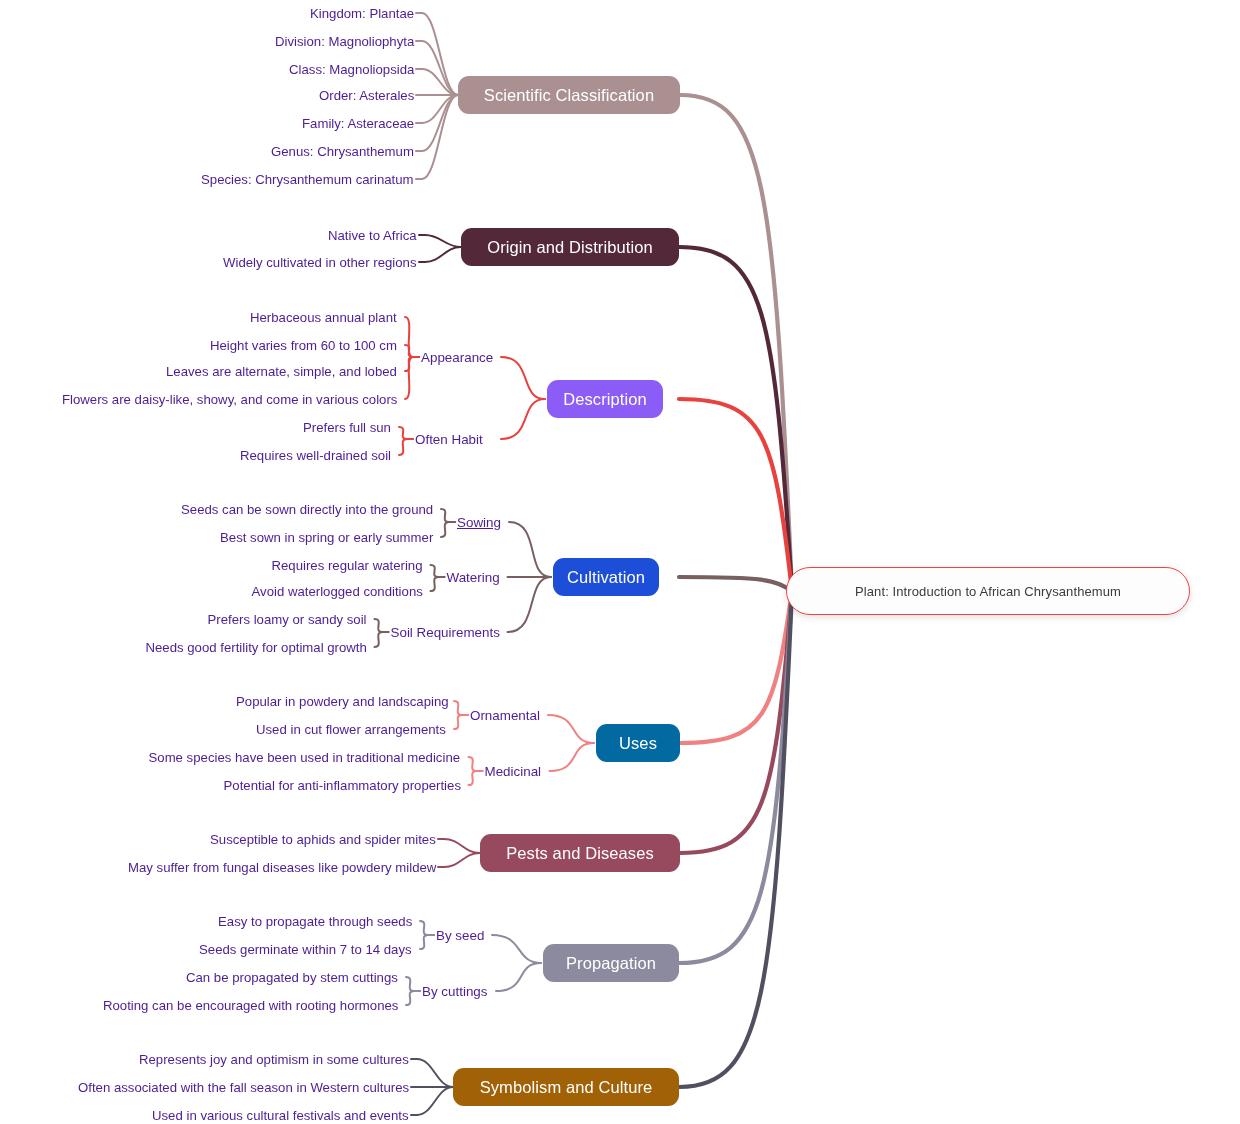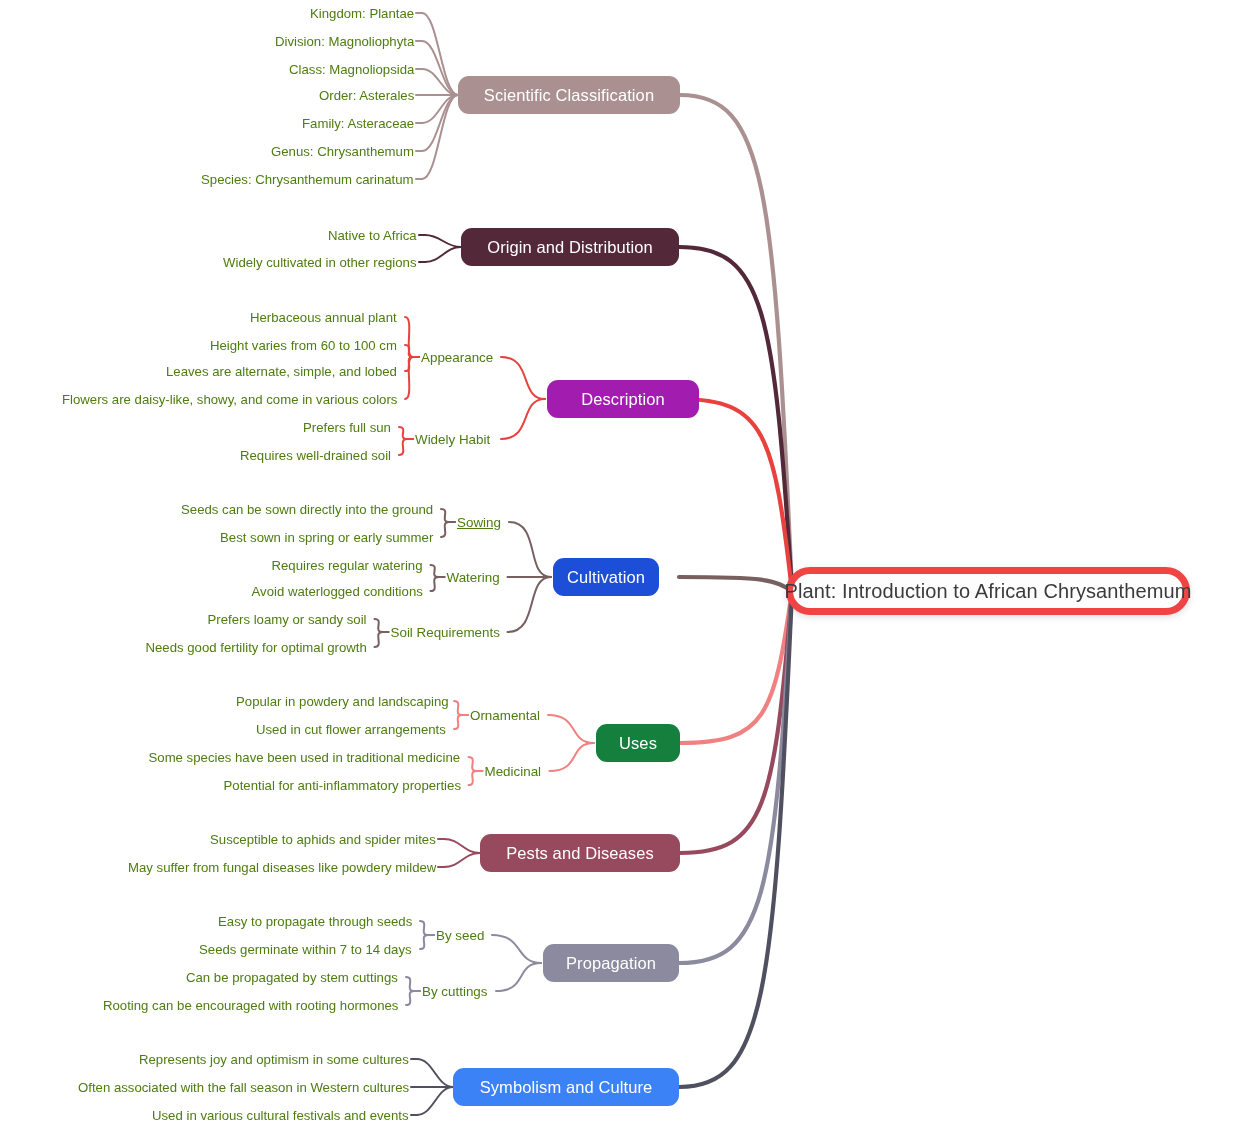--- a/index.html
+++ b/index.html
@@ -3,23 +3,23 @@
 <meta charset="utf-8">
 <style>
   html,body{margin:0;padding:0;background:#ffffff;}
   body{width:1240px;height:1124px;overflow:hidden;
        font-family:"Liberation Sans","DejaVu Sans",sans-serif;}
   #stage{position:relative;width:1240px;height:1124px;}
   svg#links{position:absolute;left:0;top:0;width:1240px;height:1124px;}
   .node{position:absolute;box-sizing:border-box;display:flex;align-items:center;
         justify-content:center;border-radius:11px;color:#ffffff;font-size:16.5px;
         white-space:nowrap;letter-spacing:.1px;}
-  .root{background:#fdfdfd;color:#3b3b3b;border:7px solid #ef4444;border-radius:26px;
-        font-size:20px;box-shadow:0 2px 7px rgba(0,0,0,.13);}
-  .sub,.leaf{position:absolute;color:#4d7c0f;font-size:13.2px;white-space:nowrap;}
+  .root{background:#fdfdfd;color:#3b3b3b;border:1px solid #ef4444;border-radius:26px;
+        font-size:13px;box-shadow:0 2px 7px rgba(0,0,0,.13);}
+  .sub,.leaf{position:absolute;color:#4c1d95;font-size:13.2px;white-space:nowrap;}
   .sub{font-size:13.4px;}
   .leaf{text-align:right;}
 </style>
 </head>
 <body>
 
 <div id="stage">
   <svg id="links" viewBox="0 0 1240 1124">
       <path d="M680,95 C766,95 774,184.28 792,591" stroke="#ab9091" stroke-width="4.2" fill="none" stroke-linecap="round"></path>
       <path d="M458,95 C441.8,95 438.2,13 422,13" stroke="#ab9091" stroke-width="2" fill="none" stroke-linecap="round"></path>
@@ -112,55 +112,55 @@
       <div class="leaf" style="left: 310px; top: 5.5px;">Kingdom: Plantae</div>
       <div class="leaf" style="left: 275px; top: 33.5px;">Division: Magnoliophyta</div>
       <div class="leaf" style="left: 289px; top: 61.5px;">Class: Magnoliopsida</div>
       <div class="leaf" style="left: 319px; top: 87.5px;">Order: Asterales</div>
       <div class="leaf" style="left: 302px; top: 115.5px;">Family: Asteraceae</div>
       <div class="leaf" style="left: 271px; top: 143.5px;">Genus: Chrysanthemum</div>
       <div class="leaf" style="left: 201px; top: 171.5px;">Species: Chrysanthemum carinatum</div>
       <div class="node" style="left: 461px; top: 228px; width: 218px; height: 38px; background: rgb(83, 40, 56);">Origin and Distribution</div>
       <div class="leaf" style="left: 328px; top: 227.5px;">Native to Africa</div>
       <div class="leaf" style="left: 223px; top: 254.5px;">Widely cultivated in other regions</div>
-      <div class="node" style="left: 547px; top: 380px; width: 152px; height: 38px; background: #a21caf;">Description</div>
+      <div class="node" style="left: 547px; top: 380px; width: 116px; height: 38px; background: #8b5cf6;">Description</div>
       <div class="sub" style="left: 421px; top: 349.5px;">Appearance</div>
       <div class="leaf" style="left: 250px; top: 309.5px;">Herbaceous annual plant</div>
       <div class="leaf" style="left: 210px; top: 337.5px;">Height varies from 60 to 100 cm</div>
       <div class="leaf" style="left: 166px; top: 363.5px;">Leaves are alternate, simple, and lobed</div>
       <div class="leaf" style="left: 62px; top: 391.5px;">Flowers are daisy-like, showy, and come in various colors</div>
-      <div class="sub" style="left: 415px; top: 431.5px;">Widely Habit</div>
+      <div class="sub" style="left: 415px; top: 431.5px;">Often Habit</div>
       <div class="leaf" style="left: 303px; top: 419.5px;">Prefers full sun</div>
       <div class="leaf" style="left: 240px; top: 447.5px;">Requires well-drained soil</div>
       <div class="node" style="left: 553px; top: 558px; width: 106px; height: 38px; background: #1d4ed8;">Cultivation</div>
       <div class="sub" style="left: 457px; top: 514.5px; text-decoration: underline;">Sowing</div>
       <div class="leaf" style="left: 181px; top: 501.5px;">Seeds can be sown directly into the ground</div>
       <div class="leaf" style="left: 220px; top: 529.5px;">Best sown in spring or early summer</div>
       <div class="sub" style="left: 446.5px; top: 569.5px;">Watering</div>
       <div class="leaf" style="left: 271.5px; top: 557.5px;">Requires regular watering</div>
       <div class="leaf" style="left: 251.5px; top: 583.5px;">Avoid waterlogged conditions</div>
       <div class="sub" style="left: 390.5px; top: 624.5px;">Soil Requirements</div>
       <div class="leaf" style="left: 207.5px; top: 611.5px;">Prefers loamy or sandy soil</div>
       <div class="leaf" style="left: 145.5px; top: 639.5px;">Needs good fertility for optimal growth</div>
-      <div class="node" style="left: 596px; top: 724px; width: 84px; height: 38px; background: #15803d;">Uses</div>
+      <div class="node" style="left: 596px; top: 724px; width: 84px; height: 38px; background: #0369a1;">Uses</div>
       <div class="sub" style="left: 470px; top: 707.5px;">Ornamental</div>
       <div class="leaf" style="left: 236px; top: 693.5px;">Popular in powdery and landscaping</div>
       <div class="leaf" style="left: 256px; top: 721.5px;">Used in cut flower arrangements</div>
       <div class="sub" style="left: 484.5px; top: 763.5px;">Medicinal</div>
       <div class="leaf" style="left: 148.5px; top: 749.5px;">Some species have been used in traditional medicine</div>
       <div class="leaf" style="left: 223.5px; top: 777.5px;">Potential for anti-inflammatory properties</div>
       <div class="node" style="left: 480px; top: 834px; width: 200px; height: 38px; background: rgb(151, 73, 94);">Pests and Diseases</div>
       <div class="leaf" style="left: 210px; top: 831.5px;">Susceptible to aphids and spider mites</div>
       <div class="leaf" style="left: 128px; top: 859.5px;">May suffer from fungal diseases like powdery mildew</div>
       <div class="node" style="left: 543px; top: 944px; width: 136px; height: 38px; background: rgb(139, 138, 159);">Propagation</div>
       <div class="sub" style="left: 436px; top: 927.5px;">By seed</div>
       <div class="leaf" style="left: 218px; top: 913.5px;">Easy to propagate through seeds</div>
       <div class="leaf" style="left: 199px; top: 941.5px;">Seeds germinate within 7 to 14 days</div>
       <div class="sub" style="left: 422px; top: 983.5px;">By cuttings</div>
       <div class="leaf" style="left: 186px; top: 969.5px;">Can be propagated by stem cuttings</div>
       <div class="leaf" style="left: 103px; top: 997.5px;">Rooting can be encouraged with rooting hormones</div>
-      <div class="node" style="left: 453px; top: 1068px; width: 226px; height: 38px; background: #3b82f6;">Symbolism and Culture</div>
+      <div class="node" style="left: 453px; top: 1068px; width: 226px; height: 38px; background: #a16207;">Symbolism and Culture</div>
       <div class="leaf" style="left: 139px; top: 1051.5px;">Represents joy and optimism in some cultures</div>
       <div class="leaf" style="left: 78px; top: 1079.5px;">Often associated with the fall season in Western cultures</div>
       <div class="leaf" style="left: 152px; top: 1107.5px;">Used in various cultural festivals and events</div>
       <div class="node root" style="left: 786px; top: 567px; width: 404px; height: 48px;">Plant: Introduction to African Chrysanthemum</div>
     </div>
 </div>
 
 </body></html>

